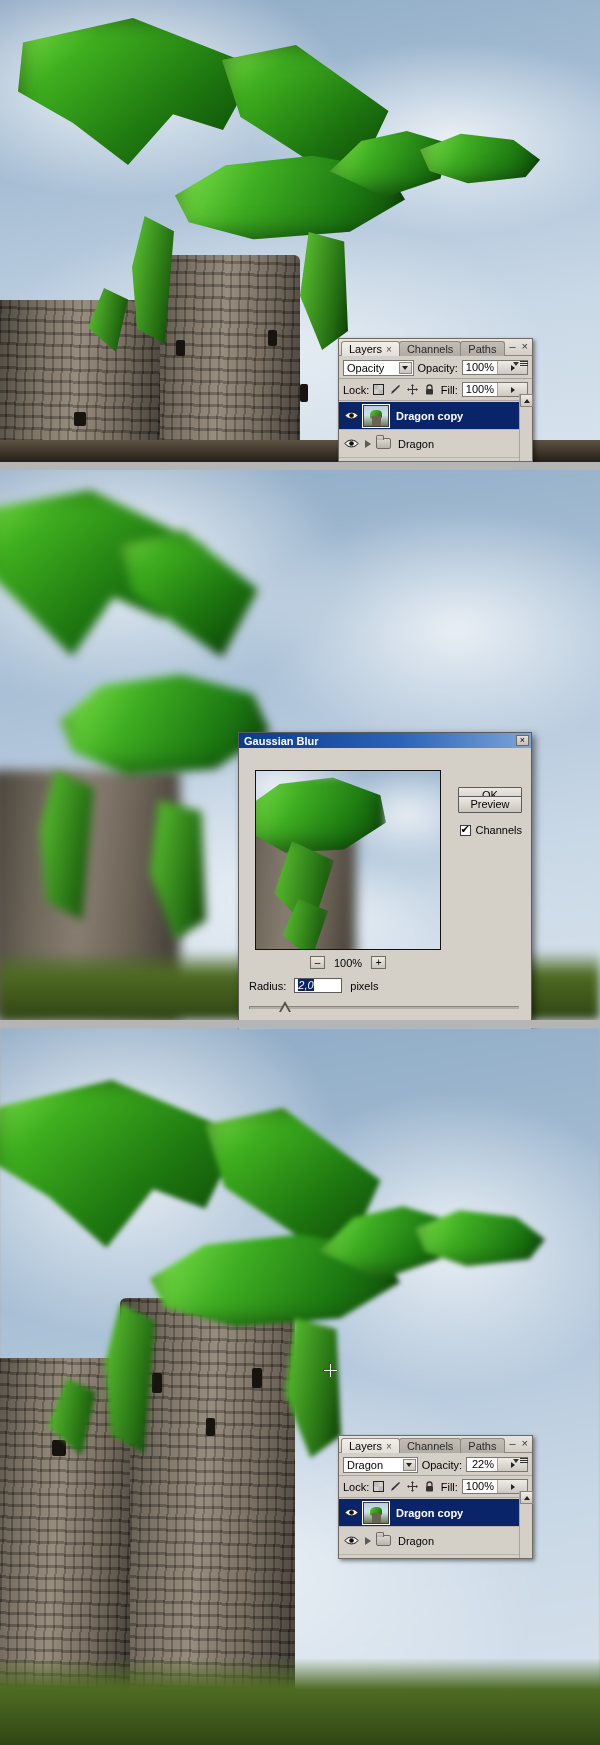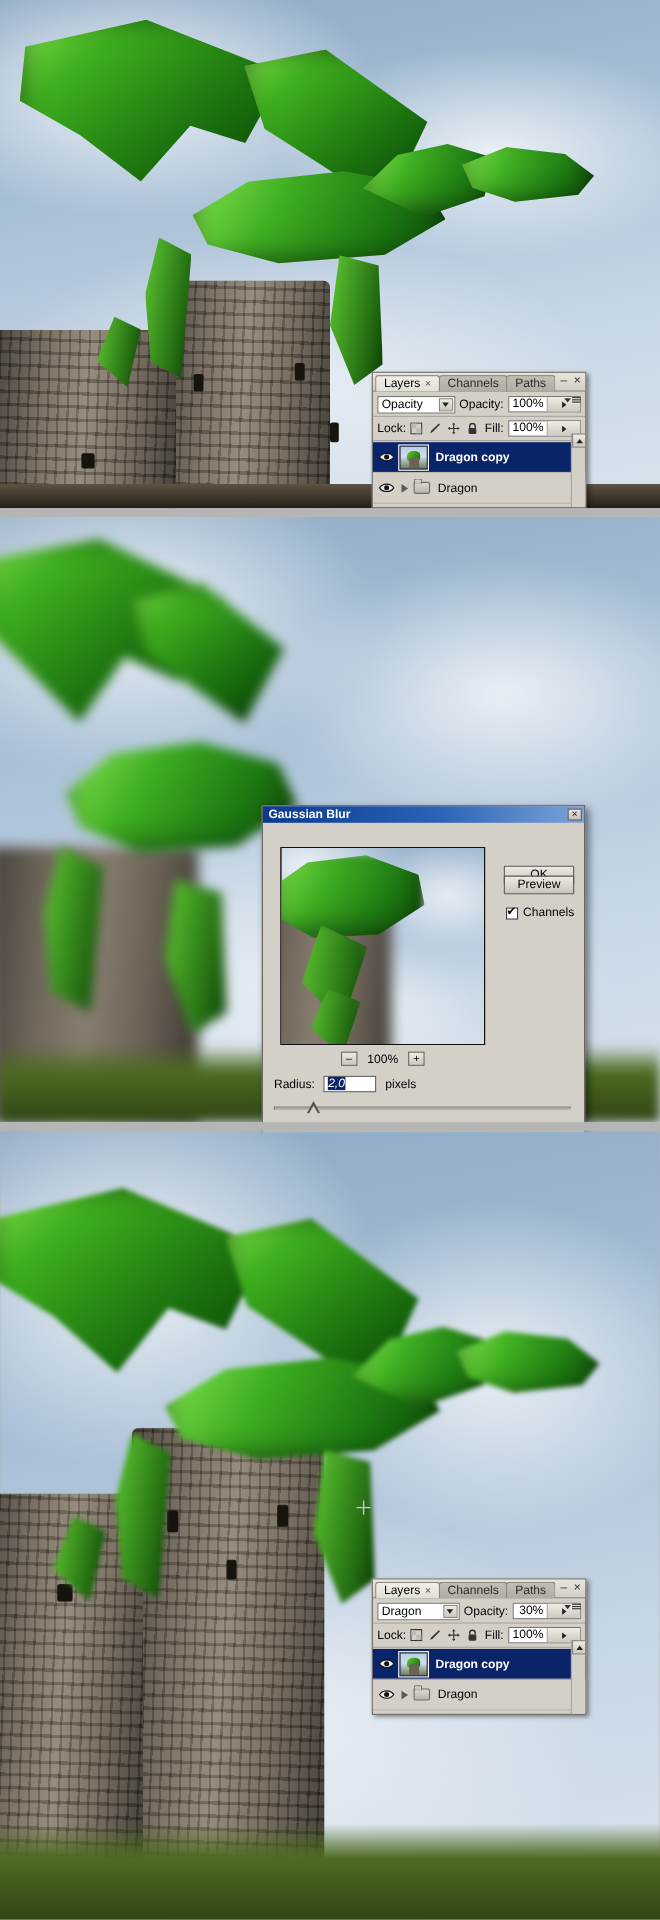--- a/index.html
+++ b/index.html
@@ -585,21 +585,21 @@
 
     <div class="ps-row" style="margin-top:2px;">
       <div class="blend-select">
         <span>Dragon</span>
         <span class="arrow">
             <i></i>
           </span>
       </div>
       <span class="lbl">Opacity:</span>
       <div class="numbox">
-        <span>30%</span>
+        <span>22%</span>
         <span class="stp">
             <i></i>
           </span>
       </div>
     </div>
 
     <div class="ps-sep"></div>
 
     <div class="ps-row">
       <span class="lbl">Lock:</span>

